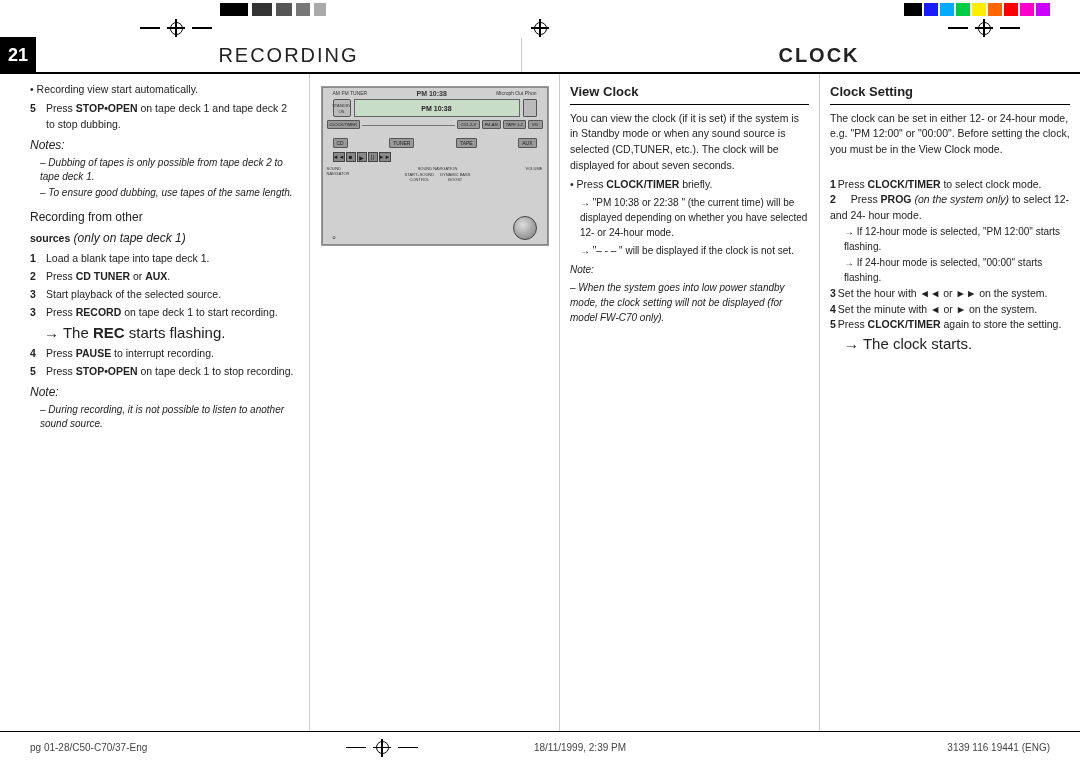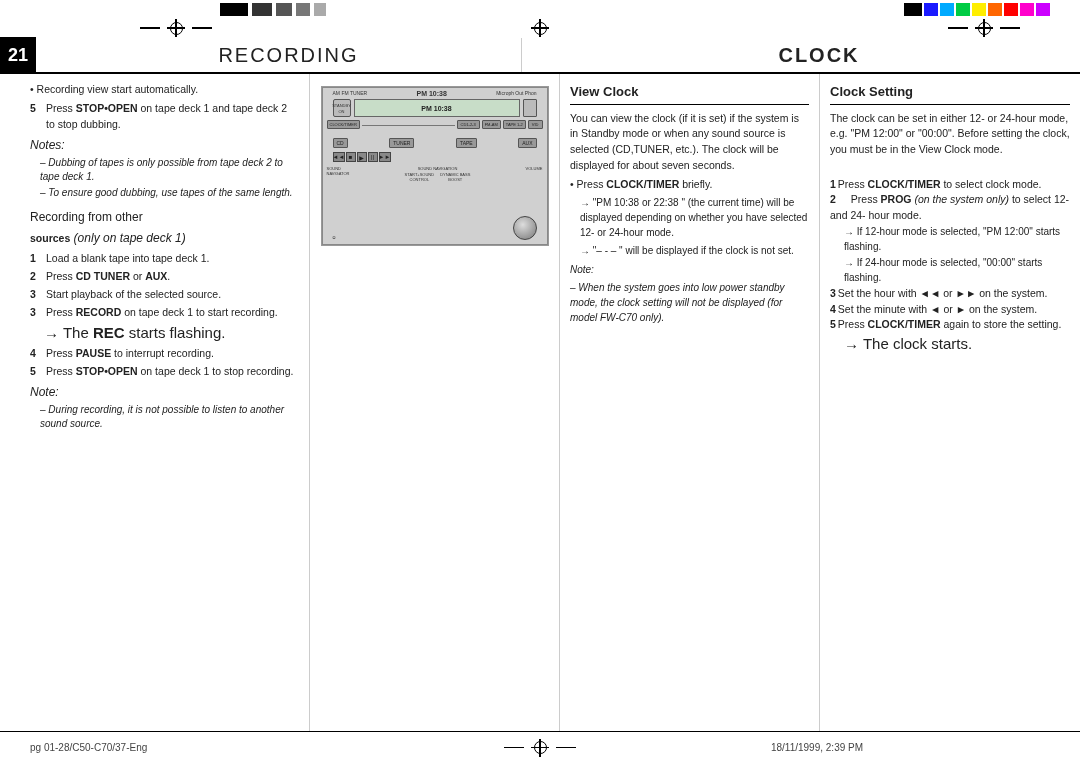--- a/index.html
+++ b/index.html
@@ -436,13 +436,14 @@
   <div style="position:relative; display:flex; align-items:center; gap:8px; margin:0 auto;">
     <div class="h-line"></div>
     <div style="position:relative; width:16px; height:16px; display:flex; align-items:center; justify-content:center;">
       <div style="position:absolute; width:13px; height:13px; border-radius:50%; border:1.5px solid #000;"></div>
       <div style="position:absolute; width:18px; height:1.5px; background:#000;"></div>
       <div style="position:absolute; width:1.5px; height:18px; background:#000;"></div>
     </div>
     <div class="h-line"></div>
   </div>
   <div class="mid-foot">18/11/1999, 2:39 PM</div>
+  <div class="right-foot">3139 116 19441 (ENG)</div>
 </div>
 
 </body></html>

